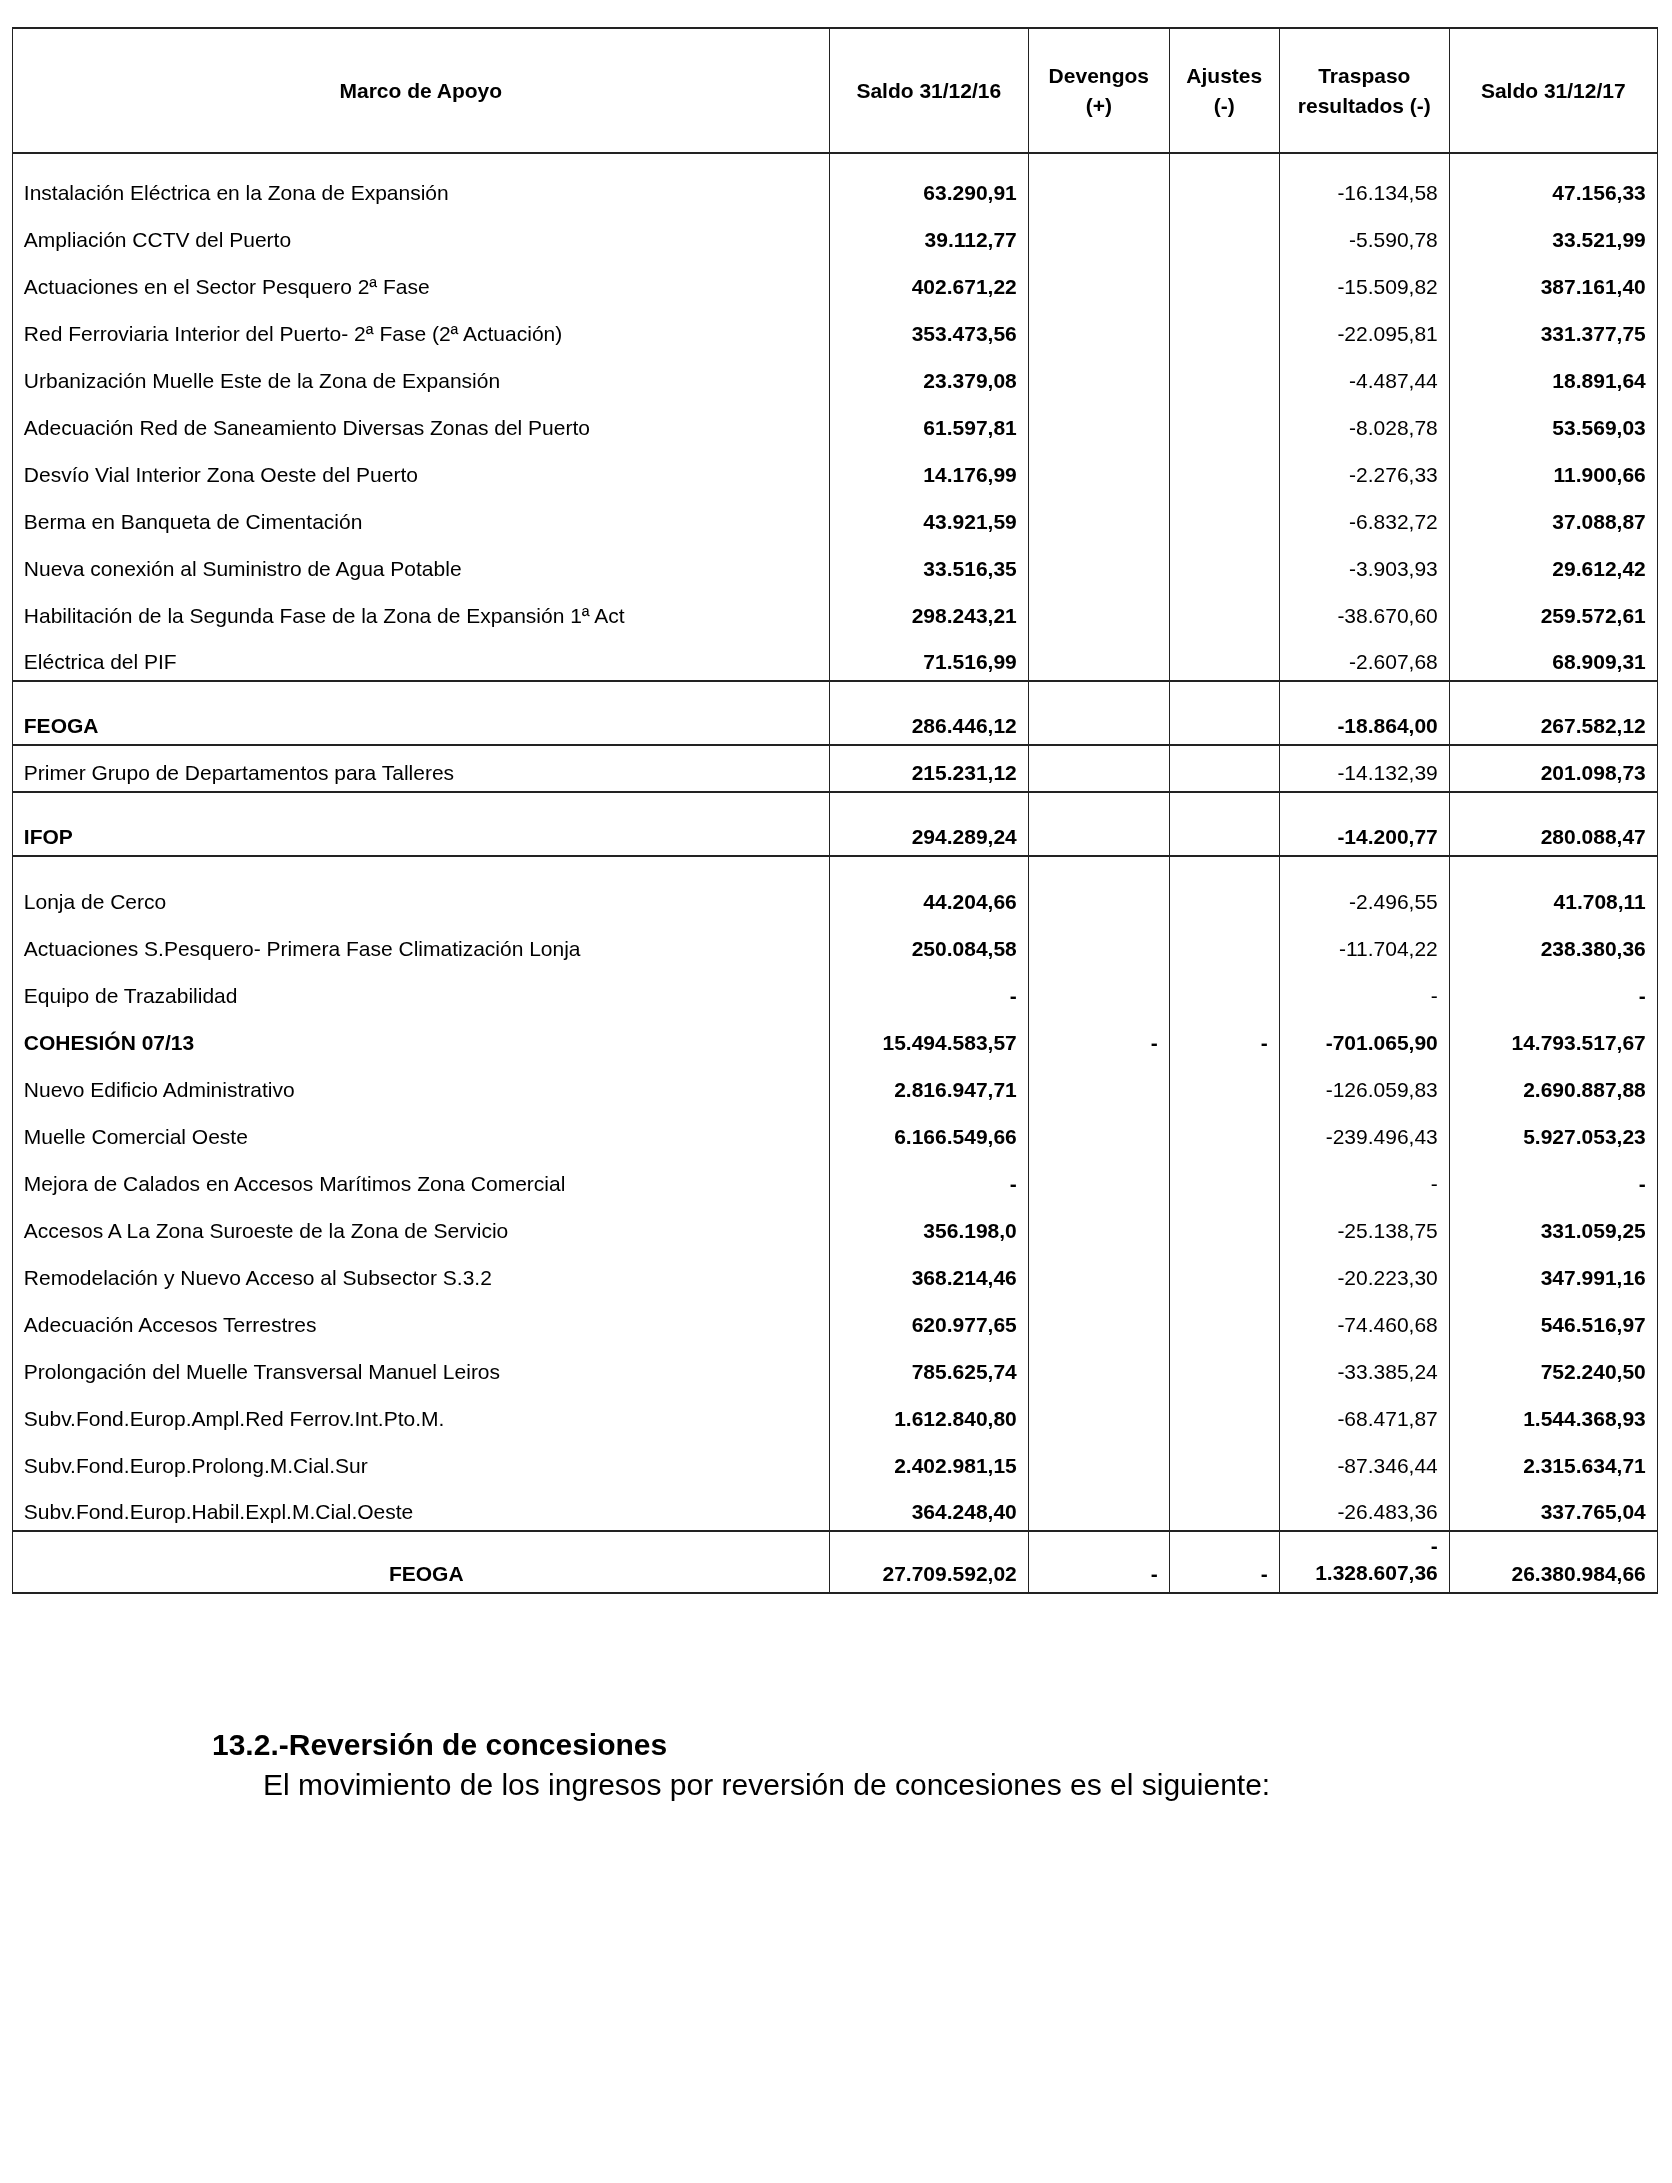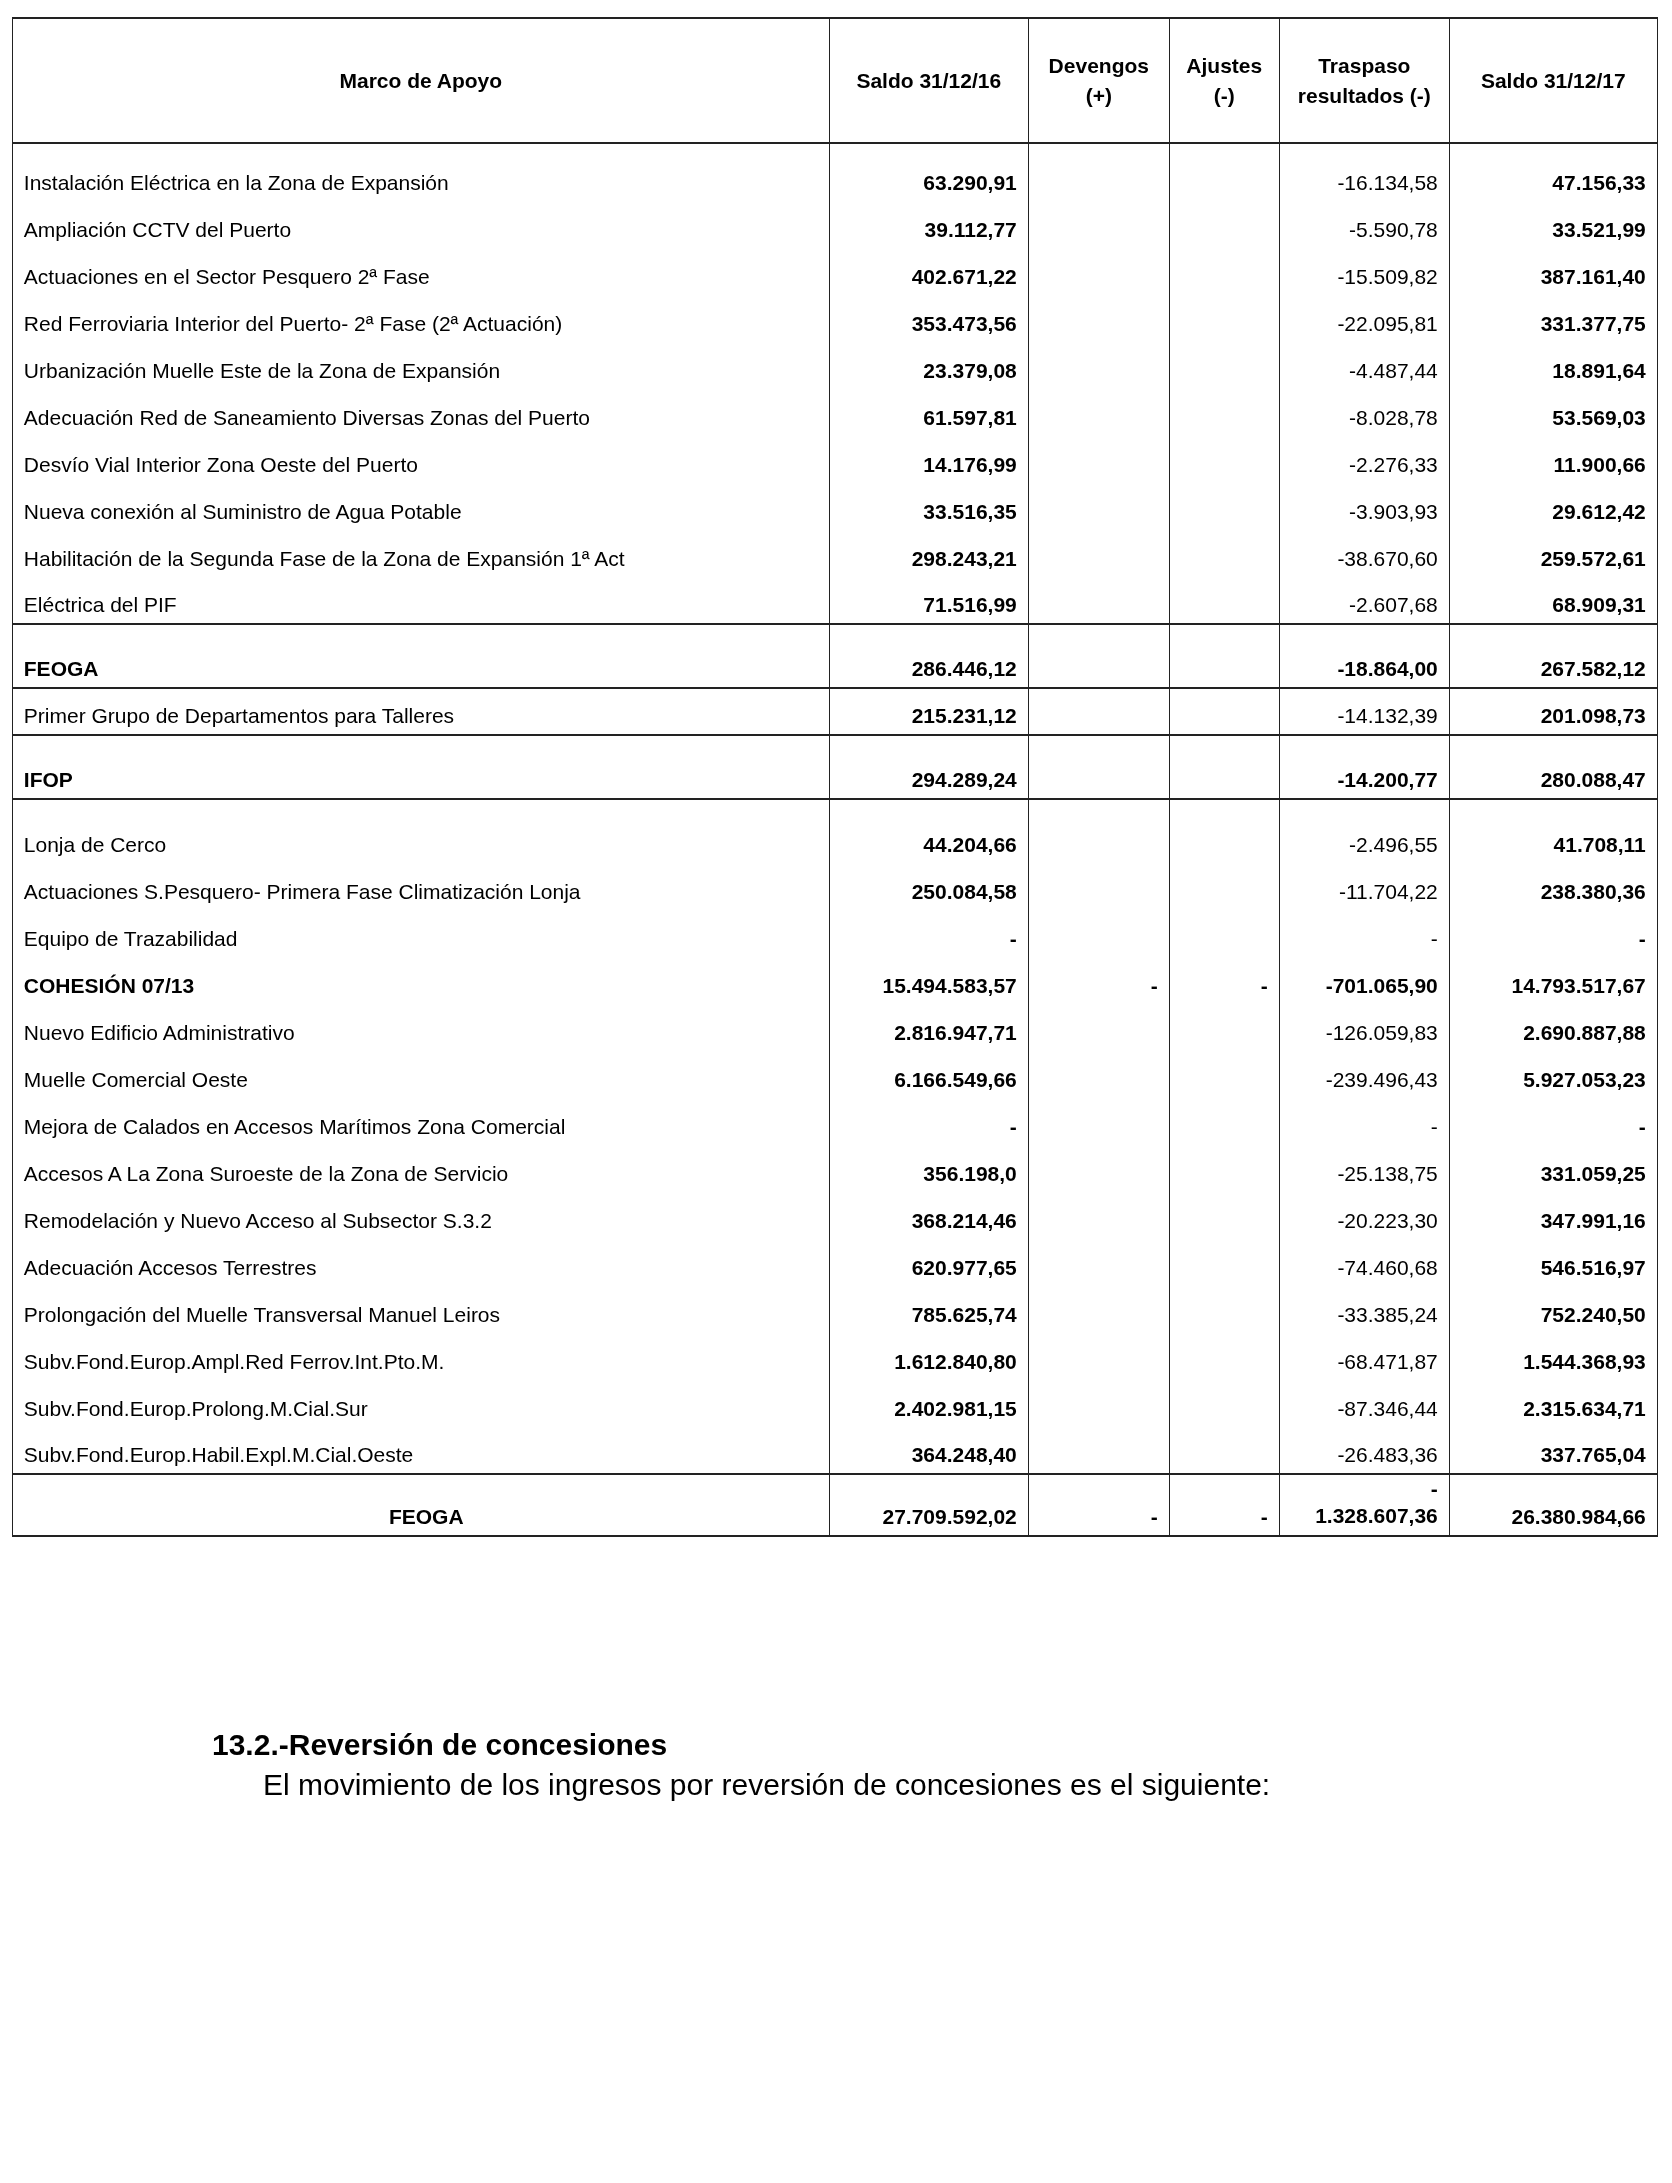--- a/index.html
+++ b/index.html
@@ -1,18 +1,18 @@
 <!DOCTYPE html>
 <html style="font-size:12.6px"><head>
 <meta charset="utf-8">
 <style>
   html, body { margin: 0; padding: 0; background: #ffffff; }
   body { width: 1672px; height: 2183px; position: relative; overflow: hidden;
          font-family: "Liberation Sans", sans-serif; color: #000; }
-  table.fund { position: absolute; left: 11.8px; top: 17px; width: 1645px;
+  table.fund { position: absolute; left: 11.8px; top: 27px; width: 1645px;
                border-collapse: collapse; table-layout: fixed; font-size: 21px; }
   table.fund col.c0 { width: 817px; }
   table.fund col.c1 { width: 199px; }
   table.fund col.c2 { width: 141px; }
   table.fund col.c3 { width: 110px; }
   table.fund col.c4 { width: 170px; }
   table.fund col.c5 { width: 208px; }
   table.fund th, table.fund td { border-left: 1.6px solid #222; border-right: 1.6px solid #222; padding: 0 11px; }
   table.fund thead th { height: 123px; border-top: 2.4px solid #222; border-bottom: 2.4px solid #222;
                         font-weight: bold; text-align: center; vertical-align: middle; line-height: 30px; font-size: 21px; }
@@ -102,20 +102,28 @@
       </tr>
       <tr class="">
         <td class="name">Desvío Vial Interior Zona Oeste del Puerto</td>
         <td class="num b">14.176,99</td>
         <td class="num"></td>
         <td class="num"></td>
         <td class="num">-2.276,33</td>
         <td class="num b">11.900,66</td>
       </tr>
       <tr class="">
+        <td class="name">Berma en Banqueta de Cimentación</td>
+        <td class="num b">43.921,59</td>
+        <td class="num"></td>
+        <td class="num"></td>
+        <td class="num">-6.832,72</td>
+        <td class="num b">37.088,87</td>
+      </tr>
+      <tr class="">
         <td class="name">Nueva conexión al Suministro de Agua Potable</td>
         <td class="num b">33.516,35</td>
         <td class="num"></td>
         <td class="num"></td>
         <td class="num">-3.903,93</td>
         <td class="num b">29.612,42</td>
       </tr>
       <tr class="">
         <td class="name">Habilitación de la Segunda Fase de la Zona de Expansión 1ª Act</td>
         <td class="num b">298.243,21</td>

